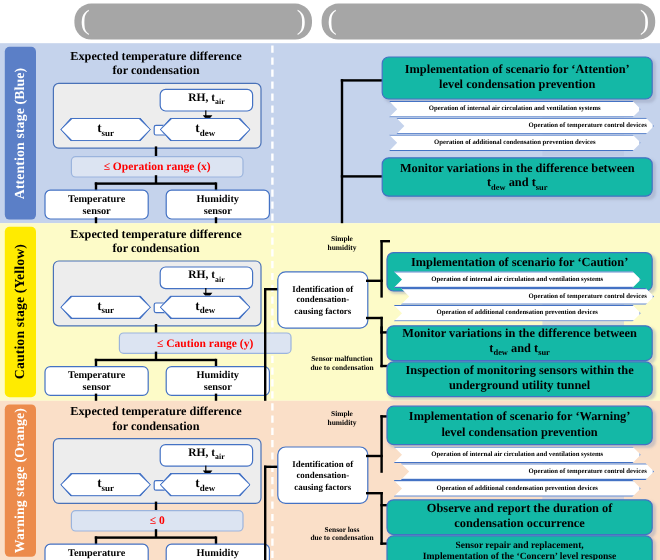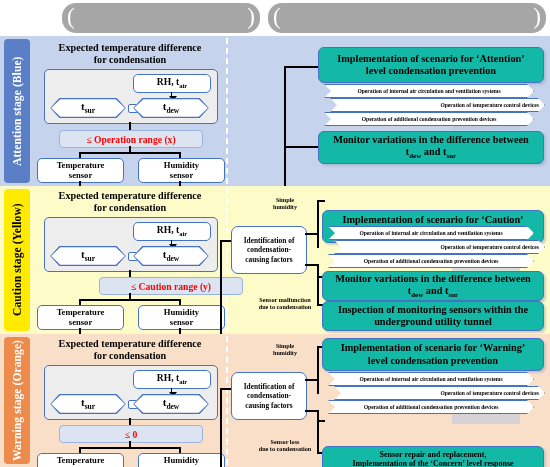--- a/index.html
+++ b/index.html
@@ -338,18 +338,21 @@
     <div class="conn" style="left:317px;top:118px;width:8px;height:1.8px;"></div>
 
     <div class="chev-shadow" style="left:452px;top:48px;width:68px;height:42px;"></div>
     <div class="resp-main" style="left:322px;top:4px;width:220px;height:31px;">
       <span>Implementation of scenario for ‘Warning’ <br>level condensation prevention</span>
     </div>
     <div class="chev center" style="left:328px;top:38px;width:204px;">Operation of internal air circulation and ventilation systems</div>
     <div class="chev right" style="left:334px;top:52px;width:204px;">Operation of temperature control devices</div>
     <div class="chev center" style="left:328px;top:66px;width:204px;">Operation of additional condensation prevention devices</div>
 
+    <div class="resp-main" style="left:322px;top:82px;width:220px;height:28px;">
+      <span>Observe and report the duration of<br>condensation occurrence</span>
+    </div>
     <div class="resp-main" style="left:322px;top:112px;width:220px;height:34px;font-size:8px;">
       <span>Sensor repair and replacement,<br>Implementation of the ‘Concern’ level response<br>scenario for each hazard event</span>
     </div>
   </div>
 
 </div>
 
 </body></html>

